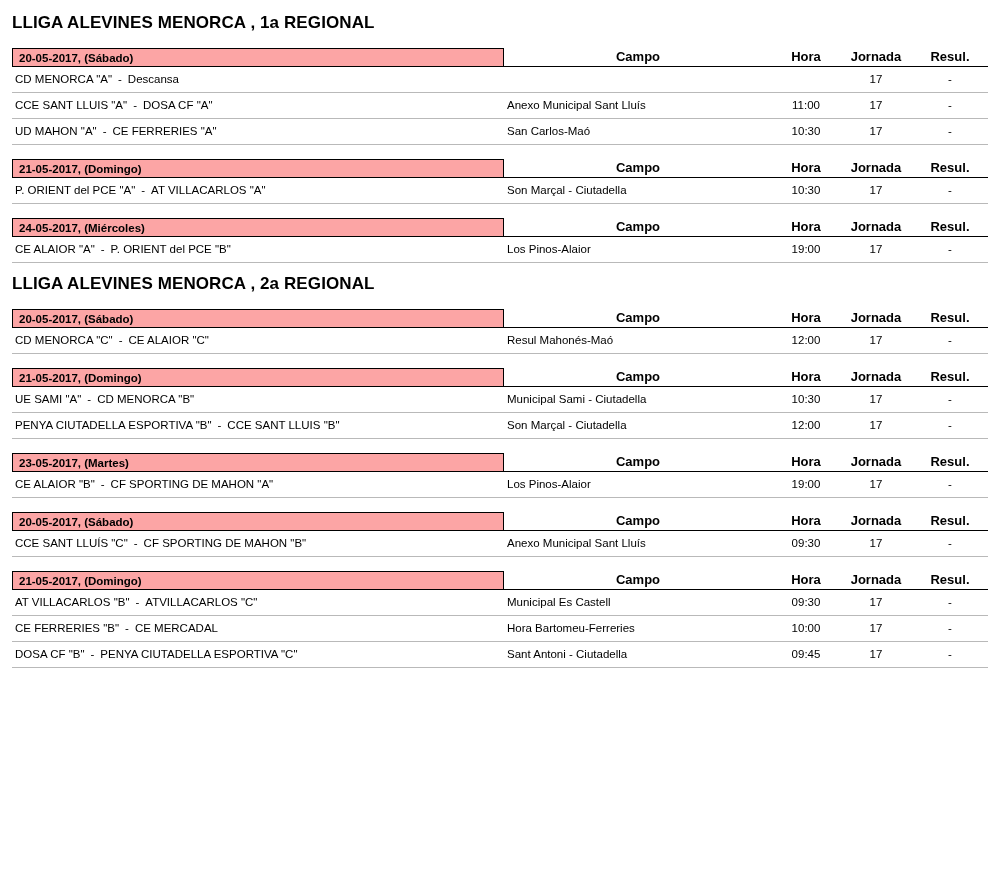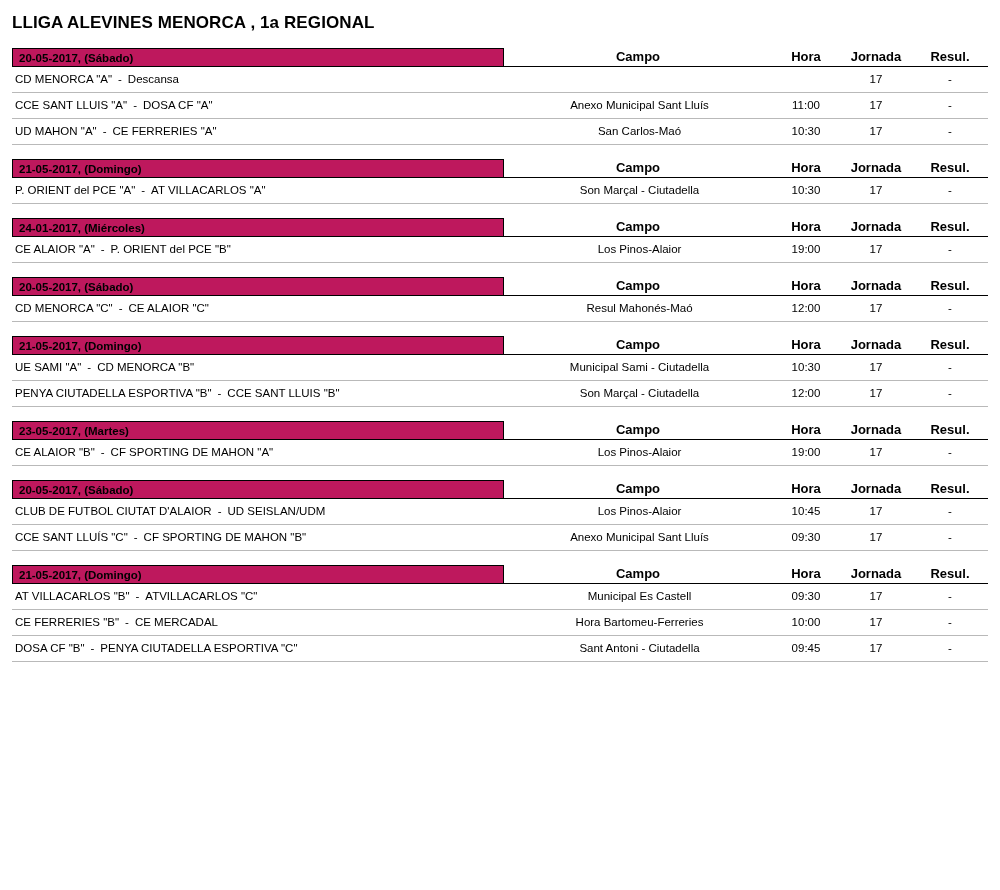--- a/index.html
+++ b/index.html
@@ -42,21 +42,21 @@
   table.sched col.c-field  { width: 268px; }
   table.sched col.c-time   { width: 68px; }
   table.sched col.c-round  { width: 72px; }
   table.sched col.c-result { width: 76px; }
 
   tr.head-row td {
     padding: 0;
     vertical-align: bottom;
   }
   .date-cell {
-    background: #be185d;
+    background: #fca5a5;
     border: 1px solid #000000;
     font-size: 11.5px;
     font-weight: bold;
     padding: 3px 6px 3px 6px;
     height: 19px;
     line-height: 13px;
     white-space: nowrap;
   }
   .head-label {
     font-size: 13px;
@@ -71,21 +71,21 @@
     font-size: 11.5px;
     border-bottom: 1px solid #b9b9b9;
     padding: 6px 0 6px 0;
     height: 25px;
     line-height: 13px;
     vertical-align: middle;
     white-space: nowrap;
     overflow: hidden;
   }
   tr.match-row td.m-match { padding-left: 3px; }
-  tr.match-row td.m-field { padding-left: 3px; text-align: center; }
+  tr.match-row td.m-field { padding-left: 3px; }
   tr.match-row td.m-time,
   tr.match-row td.m-round,
   tr.match-row td.m-result { text-align: center; }
 
   tr.match-row:last-child td { border-bottom: 1px solid #b9b9b9; }
 
   .vs { padding: 0 6px; }
 </style>
 </head>
 <body>
@@ -187,21 +187,21 @@
             <colgroup>
               <col class="c-match">
               <col class="c-field">
               <col class="c-time">
               <col class="c-round">
               <col class="c-result">
             </colgroup>
             <tbody>
               <tr class="head-row">
                 <td>
-                  <div class="date-cell">24-01-2017,  (Miércoles)</div>
+                  <div class="date-cell">24-05-2017,  (Miércoles)</div>
                 </td>
                 <td>
                   <div class="head-label">Campo</div>
                 </td>
                 <td>
                   <div class="head-label">Hora</div>
                 </td>
                 <td>
                   <div class="head-label">Jornada</div>
                 </td>
@@ -214,20 +214,21 @@
                 <td class="m-field">Los Pinos-Alaior</td>
                 <td class="m-time">19:00</td>
                 <td class="m-round">17</td>
                 <td class="m-result">-</td>
               </tr>
             </tbody>
           </table>
         </div>
       </div>
       <div class="league-block">
+        <h1 class="league-title">LLIGA ALEVINES MENORCA , 2a REGIONAL</h1>
         <div class="day-group">
           <table class="sched">
             <colgroup>
               <col class="c-match">
               <col class="c-field">
               <col class="c-time">
               <col class="c-round">
               <col class="c-result">
             </colgroup>
             <tbody>
@@ -362,27 +363,20 @@
                   <div class="head-label">Hora</div>
                 </td>
                 <td>
                   <div class="head-label">Jornada</div>
                 </td>
                 <td>
                   <div class="head-label">Resul.</div>
                 </td>
               </tr>
               <tr class="match-row">
-                <td class="m-match"><span>CLUB DE FUTBOL CIUTAT D'ALAIOR</span><span class="vs">-</span><span>UD SEISLAN/UDM</span></td>
-                <td class="m-field">Los Pinos-Alaior</td>
-                <td class="m-time">10:45</td>
-                <td class="m-round">17</td>
-                <td class="m-result">-</td>
-              </tr>
-              <tr class="match-row">
                 <td class="m-match"><span>CCE SANT LLUÍS "C"</span><span class="vs">-</span><span>CF SPORTING DE MAHON "B"</span></td>
                 <td class="m-field">Anexo Municipal Sant Lluís</td>
                 <td class="m-time">09:30</td>
                 <td class="m-round">17</td>
                 <td class="m-result">-</td>
               </tr>
             </tbody>
           </table>
         </div>
         <div class="day-group">

